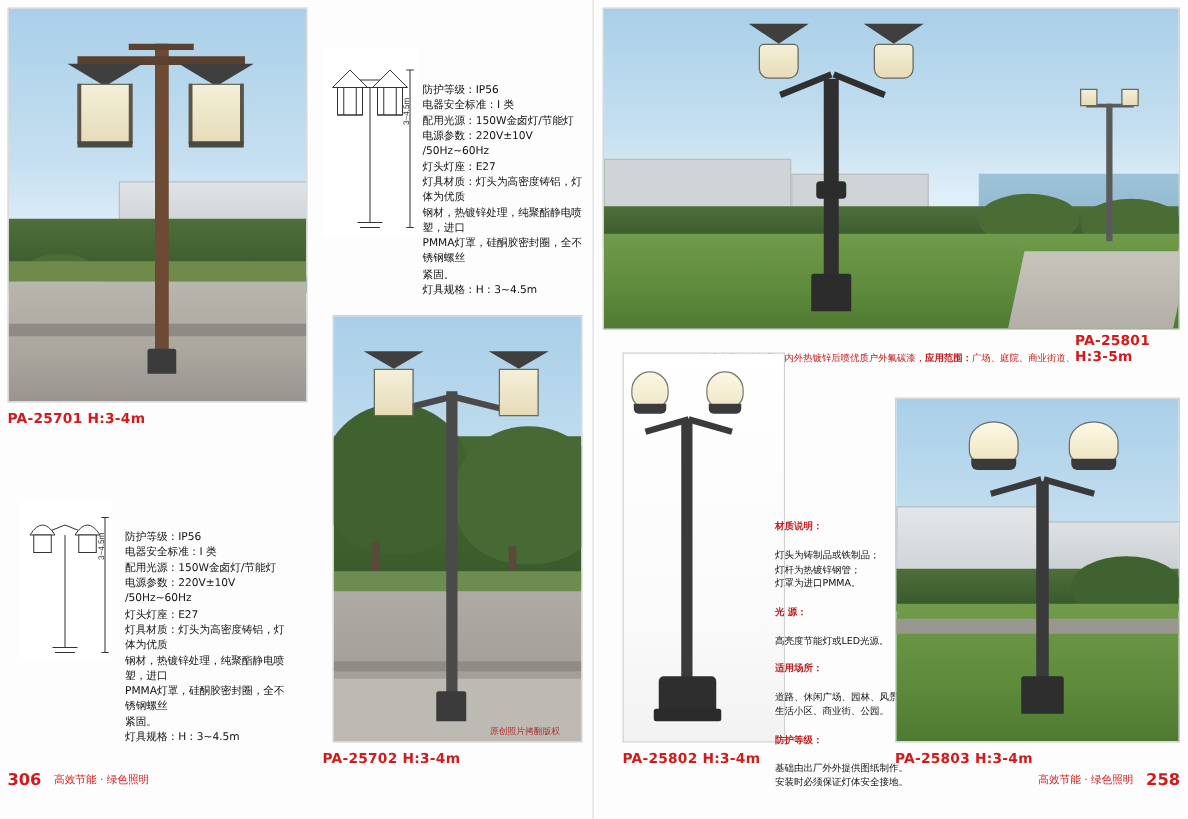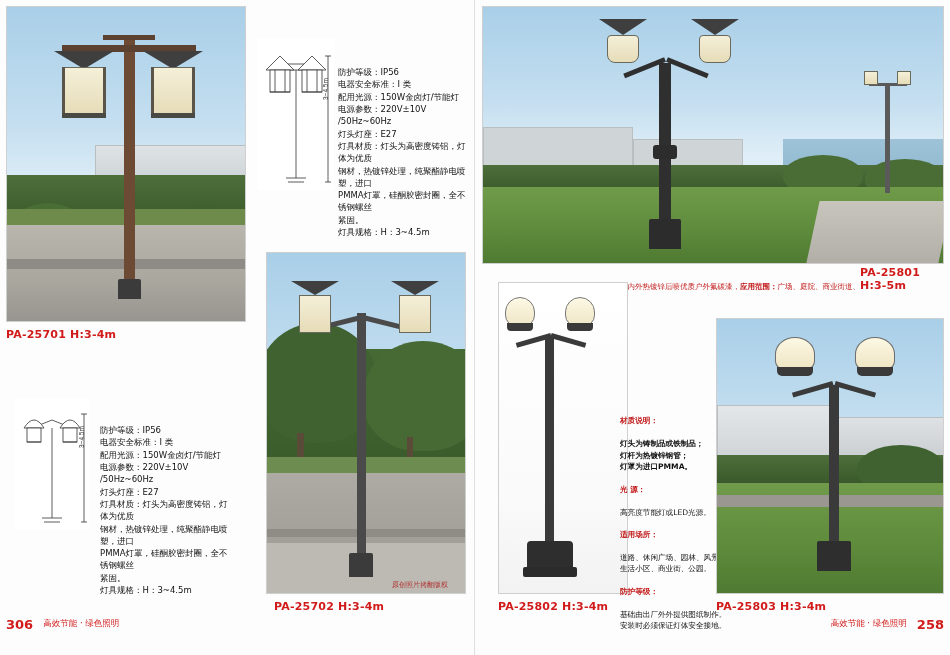--- a/index.html
+++ b/index.html
@@ -272,21 +272,21 @@
     <div class="pole" style="left:90px; top:60px; width:9px; height:250px;"></div>
     <div class="base" style="left:82px; top:300px; width:24px; height:24px;"></div>
     <div class="arm" style="left:46px; top:62px; width:48px; height:5px; transform:rotate(-14deg); transform-origin:right center;"></div>
     <div class="arm" style="left:96px; top:62px; width:48px; height:5px; transform:rotate(14deg); transform-origin:left center;"></div>
     <div class="lanternRoof" style="left:24px; top:28px; border-left-width:24px; border-right-width:24px; border-bottom-width:14px; transform:rotate(180deg);"></div>
     <div class="lanternA" style="left:32px; top:42px; width:32px; height:38px;"></div>
     <div class="lanternRoof" style="left:124px; top:28px; border-left-width:24px; border-right-width:24px; border-bottom-width:14px; transform:rotate(180deg);"></div>
     <div class="lanternA" style="left:132px; top:42px; width:32px; height:38px;"></div>
   </div>
   <div class="tiny-note" style="left:392px; top:580px;">原创照片拷翻版权</div>
-  <div class="caption" style="left:274px; top:600px;">PA-25702  H:3-4m</div>
+  <div class="caption" style="left:258px; top:600px;">PA-25702  H:3-4m</div>
 
   <div class="photo" style="left:482px; top:6px; width:462px; height:258px;">
     <div class="sky-grad"></div>
     <div class="bldg" style="left:0px; top:120px; width:150px; height:44px;"></div>
     <div class="bldg" style="left:150px; top:132px; width:110px; height:32px;"></div>
     <div class="water" style="left:300px; top:132px; width:162px; height:42px;"></div>
     <div class="tree-band" style="left:0; top:158px; height:34px;"></div>
     <div class="bush" style="left:300px; top:148px; width:80px; height:40px;"></div>
     <div class="bush" style="left:382px; top:152px; width:80px; height:40px;"></div>
     <div class="ground-green" style="height:76px;"></div>
@@ -323,21 +323,21 @@
     <div class="arm" style="left:52px; top:50px; width:36px; height:5px; background:#3a3a3a; transform:rotate(16deg); transform-origin:left center;"></div>
     <div style="position:absolute;left:6px;top:14px;width:30px;height:30px;border-radius:50% 50% 40% 40%;background:linear-gradient(to bottom,#fdf8e4,#efe6c6);border:1px solid #777;"></div>
     <div style="position:absolute;left:8px;top:40px;width:26px;height:8px;background:#3a3a3a;border-radius:0 0 4px 4px;"></div>
     <div style="position:absolute;left:66px;top:14px;width:30px;height:30px;border-radius:50% 50% 40% 40%;background:linear-gradient(to bottom,#fdf8e4,#efe6c6);border:1px solid #777;"></div>
     <div style="position:absolute;left:68px;top:40px;width:26px;height:8px;background:#3a3a3a;border-radius:0 0 4px 4px;"></div>
   </div>
   <div class="caption" style="left:498px; top:600px;">PA-25802  H:3-4m</div>
 
   <div class="mat-block" style="left:620px; top:404px; width:126px;">
     <div class="hd">材质说明：</div>
-    <div style="white-space:pre-line;font-weight:bold;">灯头为铸制品或铁制品；
+    <div style="white-space:pre-line;">灯头为铸制品或铁制品；
 灯杆为热镀锌钢管；
 灯罩为进口PMMA。</div>
     <div class="hd">光    源：</div>
     <div>高亮度节能灯或LED光源。</div>
     <div class="hd">适用场所：</div>
     <div style="white-space:pre-line;">道路、休闲广场、园林、风景区、
 生活小区、商业街、公园。</div>
     <div class="hd">防护等级：</div>
     <div style="white-space:pre-line;">基础由出厂外外提供图纸制作。
 安装时必须保证灯体安全接地。</div>

